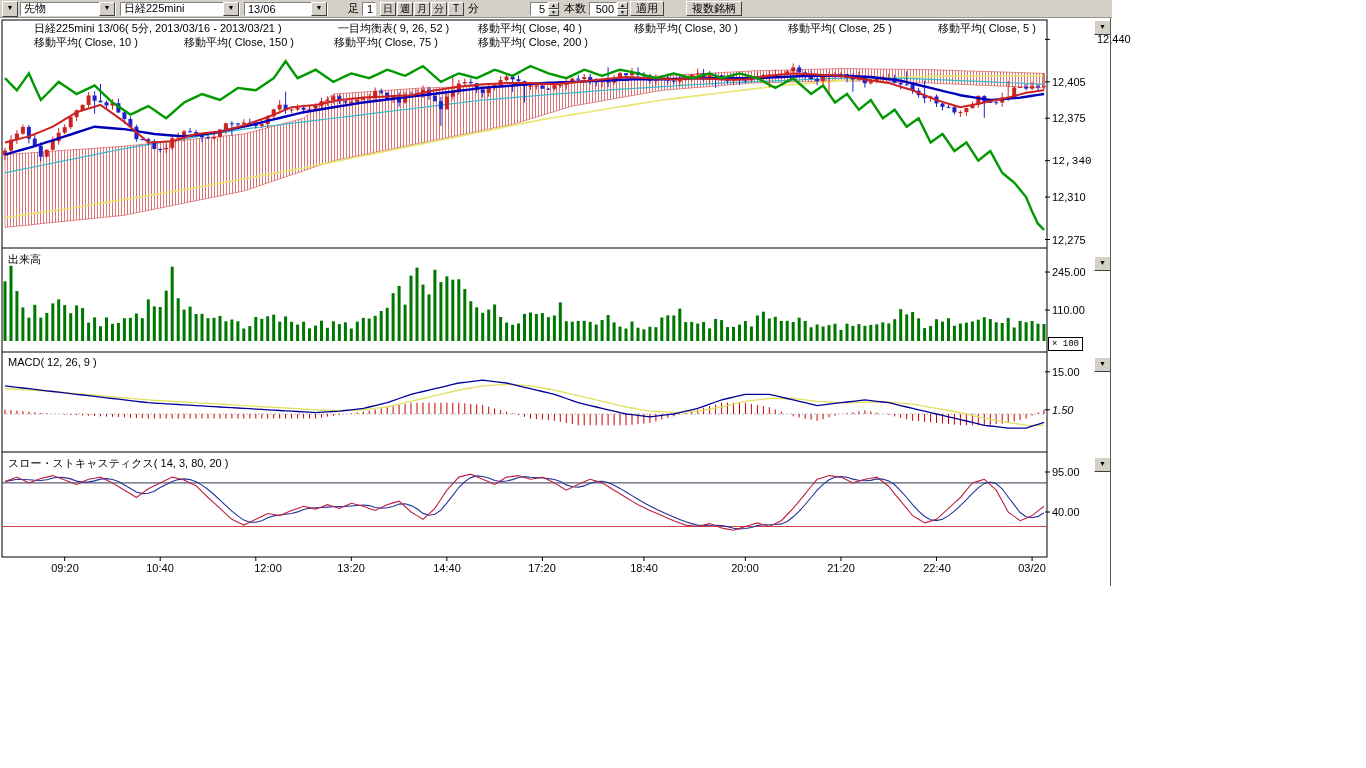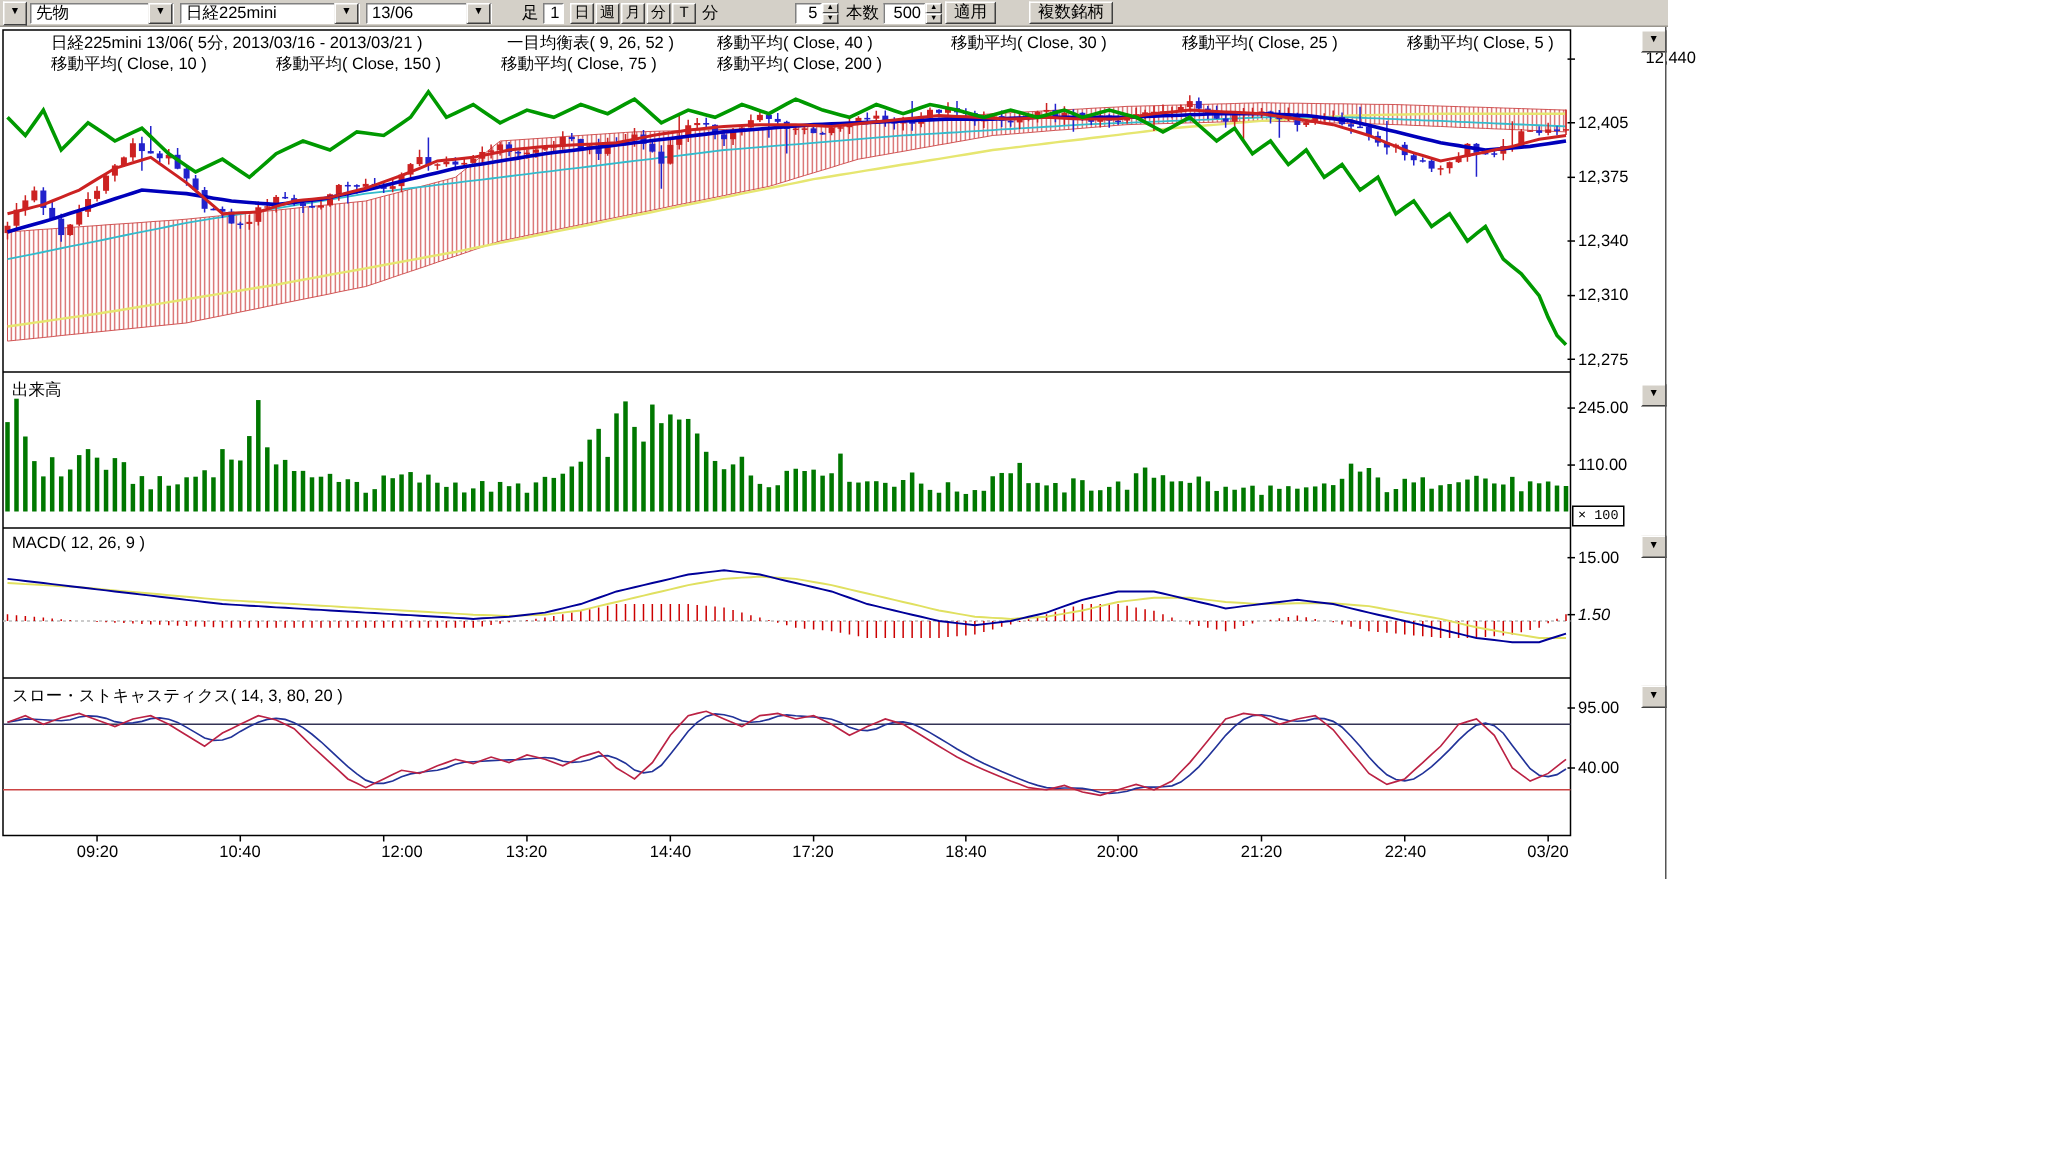--- a/index.html
+++ b/index.html
@@ -866,21 +866,21 @@
       <line x1="542.4" x2="542.4" y1="557" y2="561" stroke="#000"></line>
       <line x1="643.9" x2="643.9" y1="557" y2="561" stroke="#000"></line>
       <line x1="745.4" x2="745.4" y1="557" y2="561" stroke="#000"></line>
       <line x1="841.0" x2="841.0" y1="557" y2="561" stroke="#000"></line>
       <line x1="936.5" x2="936.5" y1="557" y2="561" stroke="#000"></line>
       <line x1="1032.1" x2="1032.1" y1="557" y2="561" stroke="#000"></line>
     </svg>
 <div class="tick" style="left: 1052px; top: 33px; margin-left: 45px;">12,440</div>
     <div class="tick" style="left: 1052px; top: 76px;">12,405</div>
     <div class="tick" style="left: 1052px; top: 112px;">12,375</div>
-    <div class="tick" style="left: 1052px; top: 155px;">12,340</div>
+    <div class="tick" style="left: 1052px; top: 155px; font-family: Liberation Mono, monospace;">12,340</div>
     <div class="tick" style="left: 1052px; top: 191px;">12,310</div>
     <div class="tick" style="left: 1052px; top: 234px;">12,275</div>
     <div class="tick" style="left: 1052px; top: 266px;">245.00</div>
     <div class="tick" style="left: 1052px; top: 304px;">110.00</div>
     <div class="tick" style="left: 1052px; top: 366px;">15.00</div>
     <div class="tick" style="left: 1052px; top: 404px; font-style: italic;">1.50</div>
     <div class="tick" style="left: 1052px; top: 466px;">95.00</div>
     <div class="tick" style="left: 1052px; top: 506px;">40.00</div>
     <div class="xt" style="left: 65px;">09:20</div>
     <div class="xt" style="left: 160px;">10:40</div>

